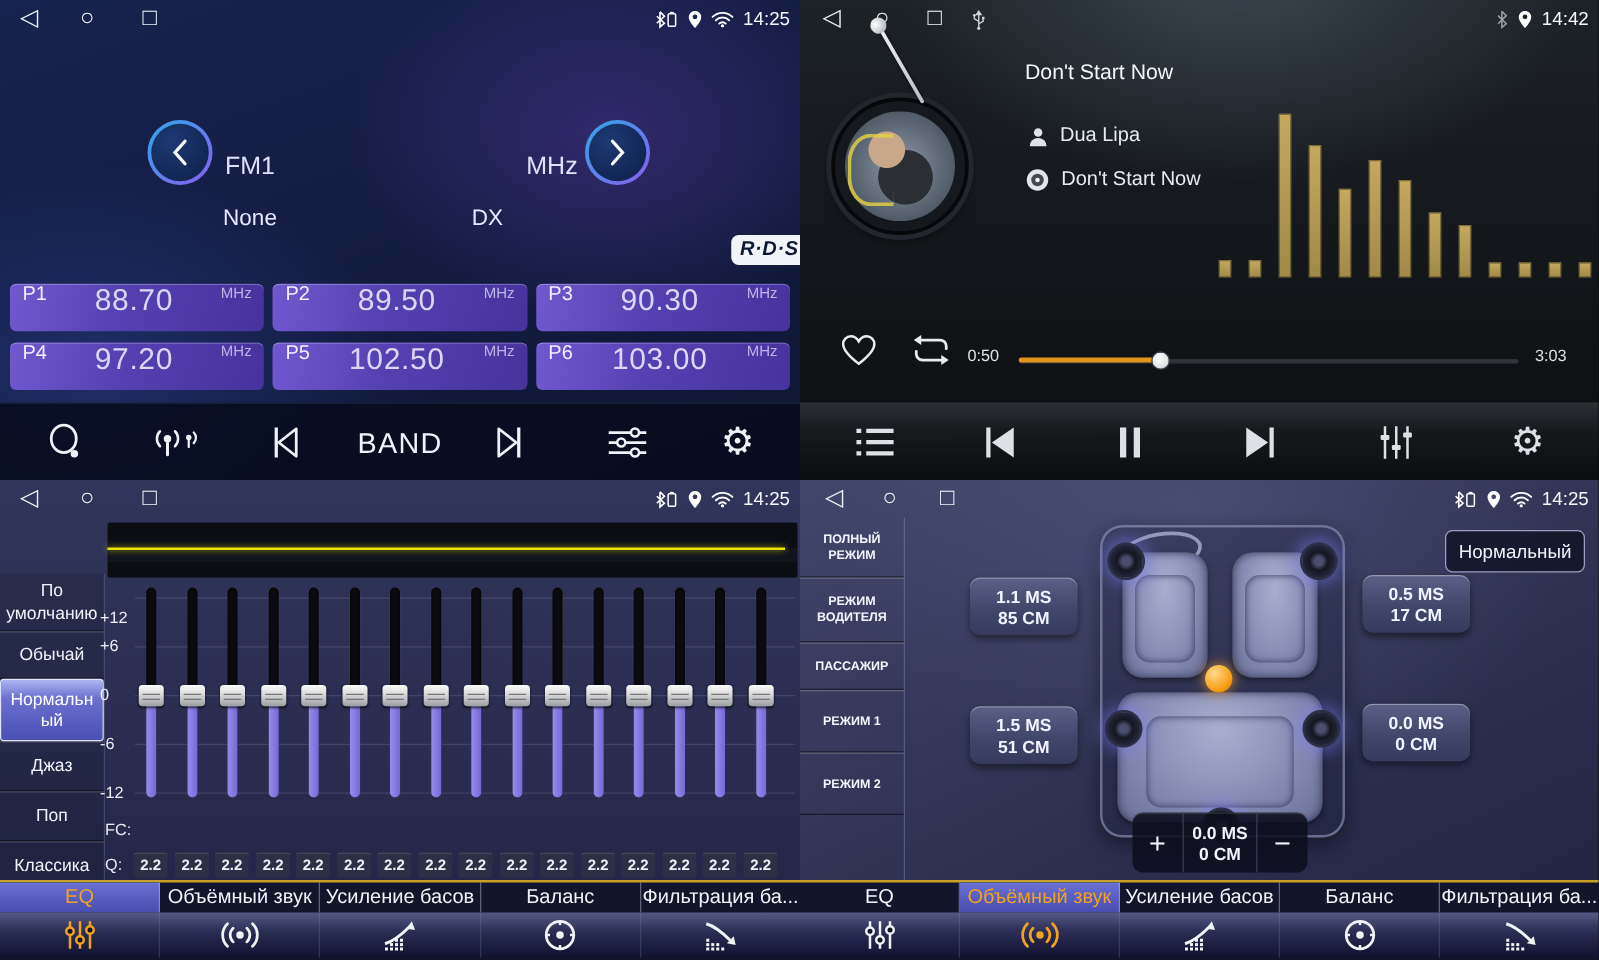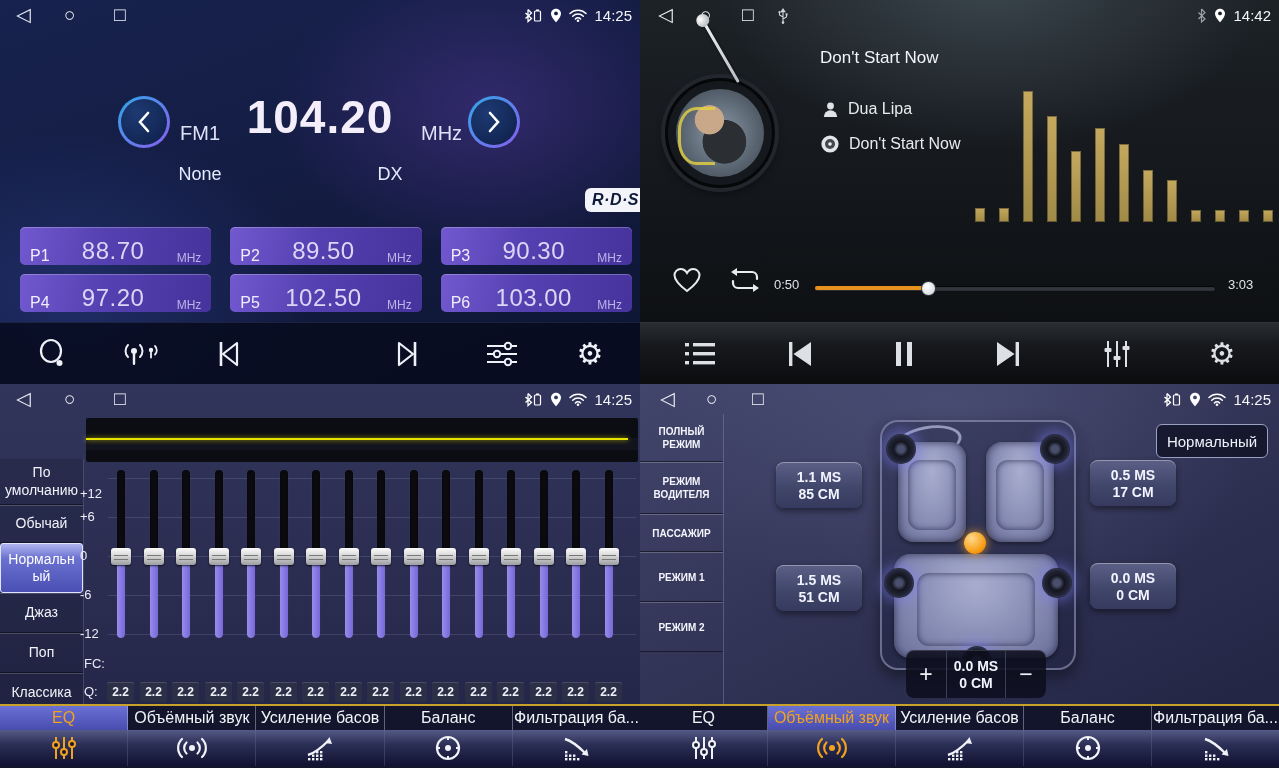--- a/index.html
+++ b/index.html
@@ -46,21 +46,21 @@
   .freq-side{position:absolute;font-size:20px;color:#dde2f8;}
   .freq-big{position:absolute;left:222px;top:90px;width:196px;text-align:center;
     font-size:46px;font-weight:bold;color:#f4eefb;letter-spacing:1px;}
   .freq-sub{position:absolute;font-size:18px;color:#e6eaff;text-align:center;}
   .rds{position:absolute;left:585px;top:188px;background:#f2f4f9;color:#0d1836;
     font-size:16px;font-weight:bold;font-style:italic;padding:3px 7px;border-radius:6px;letter-spacing:.5px;}
   .presets{position:absolute;left:8px;top:227px;width:624px;display:grid;
     grid-template-columns:1fr 1fr 1fr;grid-auto-rows:38px;column-gap:7px;row-gap:9px;}
   .preset{position:relative;border:0;border-radius:5px;cursor:pointer;color:#fff;
     background:linear-gradient(100deg,#7158cf 0%,#5440b0 45%,#47339c 100%);
-    box-shadow:inset 0 1px 0 rgba(255,255,255,.25);display:flex;align-items:flex-end;padding:0 10px;margin-left:12px;}
+    box-shadow:inset 0 1px 0 rgba(255,255,255,.25);display:flex;align-items:flex-start;padding:0 10px;}
   .preset .pnum{font-size:16px;color:#f0eefc;}
   .preset .pfreq{flex:1;text-align:center;font-size:24px;color:#dcd6f6;letter-spacing:.5px;}
   .preset .punit{font-size:12px;color:#bdb4e8;}
   .radio-toolbar{position:absolute;left:0;right:0;top:322px;height:62px;
     background:rgba(7,11,31,.88);border-top:1px solid rgba(120,130,190,.18);}
   .rt-item{position:absolute;top:0;height:62px;display:flex;align-items:center;justify-content:center;
     cursor:pointer;color:#eef1f8;}
   .band-txt{font-size:23px;letter-spacing:1px;color:#f0f3fb;}
   .gear-glyph{font-family:"DejaVu Sans",sans-serif;font-size:30px;line-height:30px;color:#eef1f8;}
   
@@ -211,21 +211,20 @@
 
 
     <button class="circ-btn" style="left:118px;top:96px">
       <span class="inner">
           <svg width="18" height="22" viewBox="0 0 18 22">
             <path d="M13 2 5 11l8 9" stroke="#fff" stroke-width="2.6" fill="none" stroke-linecap="round"></path>
           </svg>
         </span>
     </button>
     <span class="freq-side" style="left:180px;top:122px">FM1</span>
-    <div class="freq-big">104.20</div>
     <span class="freq-side" style="left:421px;top:122px">MHz</span>
     <button class="circ-btn" style="left:468px;top:96px">
       <span class="inner">
           <svg width="18" height="22" viewBox="0 0 18 22">
             <path d="M5 2l8 9-8 9" stroke="#fff" stroke-width="2.6" fill="none" stroke-linecap="round"></path>
           </svg>
         </span>
     </button>
     <div class="freq-sub" style="left:168px;top:164px;width:64px">None</div>
     <div class="freq-sub" style="left:368px;top:164px;width:44px">DX</div>
@@ -280,20 +279,23 @@
             <rect x="29.1" y="12.5" width="1.8" height="7" rx="0.9" fill="#eef1f8"></rect>
             <path d="M34 7a6 6 0 0 1 0 8.5" stroke="#eef1f8" stroke-width="1.8" fill="none" stroke-linecap="round"></path>
           </svg>
       </div>
       <div class="rt-item" style="left:202px;width:50px">
         <svg width="30" height="28" viewBox="0 0 30 28">
             <path d="M9 2v24" stroke="#eef1f8" stroke-width="2.6"></path>
             <path d="M25 3 11 14l14 11z" fill="none" stroke="#eef1f8" stroke-width="2.2" stroke-linejoin="round"></path>
           </svg>
       </div>
+      <div class="rt-item" style="left:272px;width:96px">
+        <span class="band-txt">BAND</span>
+      </div>
       <div class="rt-item" style="left:384px;width:50px">
         <svg width="30" height="28" viewBox="0 0 30 28">
             <path d="M21 2v24" stroke="#eef1f8" stroke-width="2.6"></path>
             <path d="M5 3l14 11L5 25z" fill="none" stroke="#eef1f8" stroke-width="2.2" stroke-linejoin="round"></path>
           </svg>
       </div>
       <div class="rt-item" style="left:474px;width:56px">
         <svg width="34" height="30" viewBox="0 0 34 30">
             <path d="M2 7h30M2 15h30M2 23h30" stroke="#eef1f8" stroke-width="2.2"></path>
             <circle cx="23" cy="7" r="3.2" fill="#0a0e26" stroke="#eef1f8" stroke-width="2"></circle>

